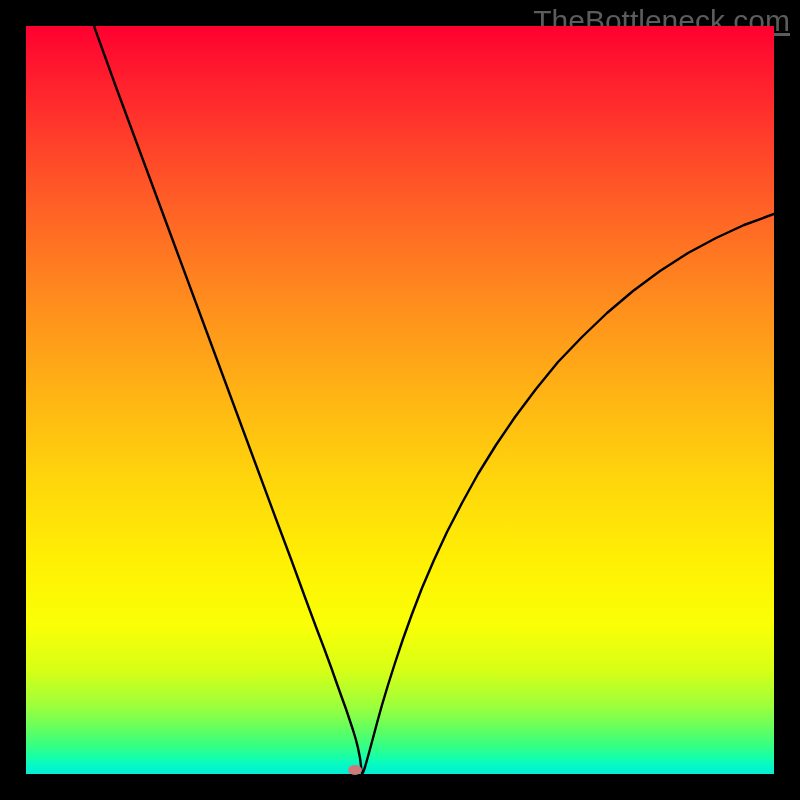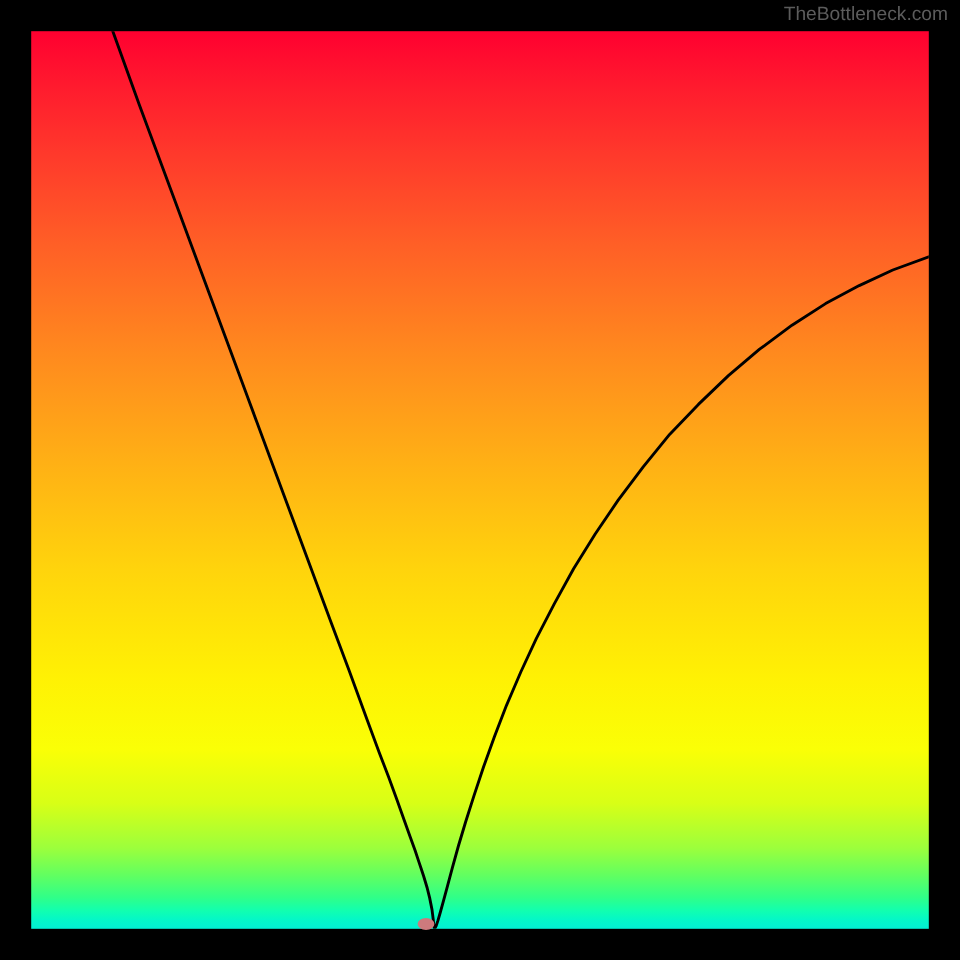--- a/index.html
+++ b/index.html
@@ -55,23 +55,24 @@
     position: absolute;
     left: 0;
     top: 0;
     width: 748px;
     height: 748px;
   }
   .watermark {
     position: absolute;
     top: 4px;
     right: 10px;
-    font-size: 16px;
+    font-size: 30px;
     font-weight: 400;
     color: #5c5c5c;
+    text-decoration: underline;
   }
   .marker {
     position: absolute;
     width: 14px;
     height: 10px;
     background: #cd7a7d;
     border-radius: 50%;
   }
 </style>
 </head>

